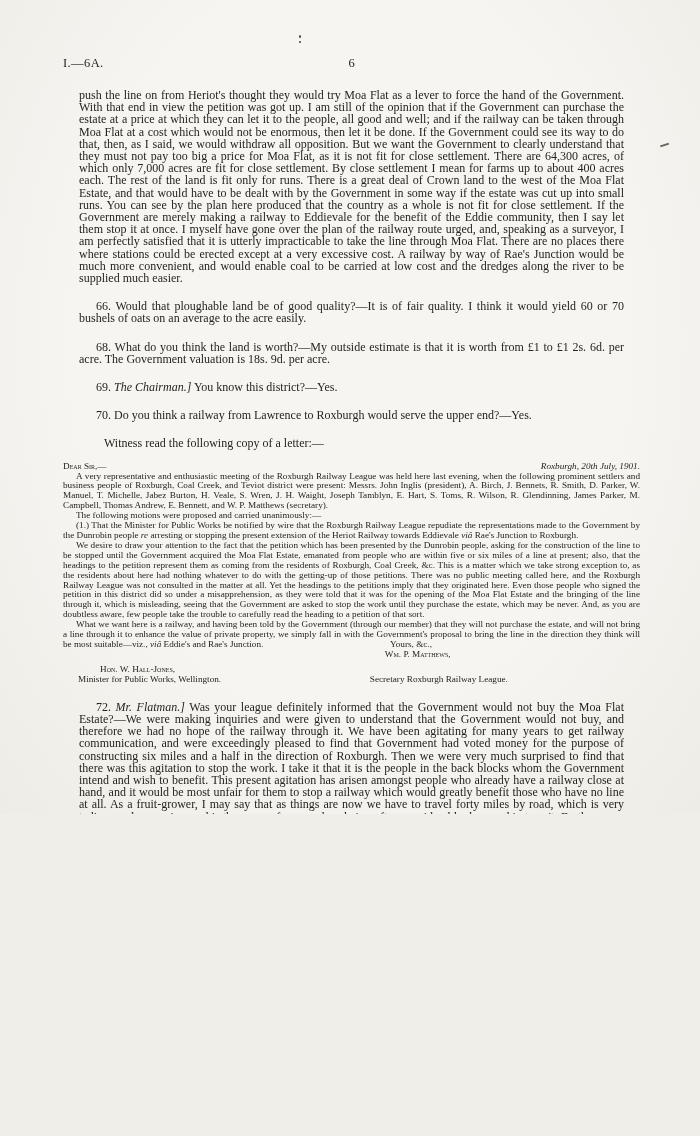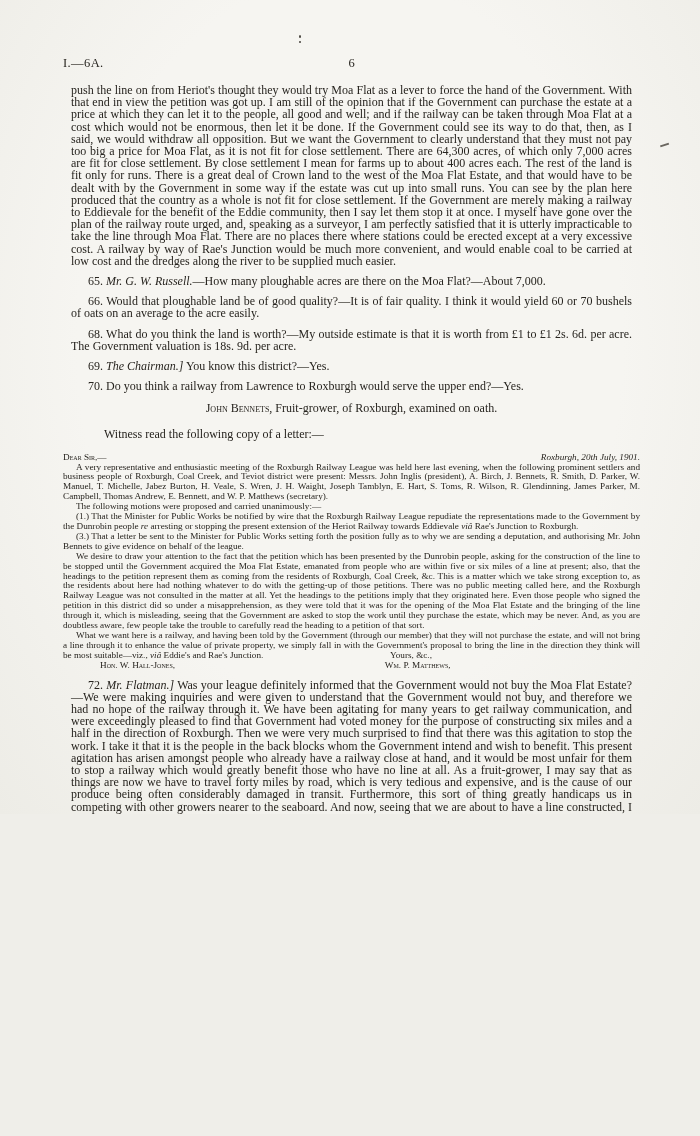--- a/index.html
+++ b/index.html
@@ -16,33 +16,33 @@
     padding: 56px 60px 0 63px;
     color: #27241f;
     background: radial-gradient(ellipse at 50% 42%, #f6f5f1 55%, #edece6 100%);
     overflow: hidden;
   }
   .header { position: relative; height: 17px; margin-bottom: 11px; font-size: 12.5px; }
   .doc-ref { position: absolute; left: 0; top: 0; letter-spacing: 0.4px; }
   .page-num { text-align: center; }
 
   .bodytext { font-size: 12px; line-height: 12.2px; text-align: justify; }
-  .bodytext p { margin: 8px; }
+  .bodytext p { margin: 16px; }
   p.q { text-indent: 17px; }
 
   .witness-heading { text-align: center; font-size: 12px; margin: 9px 0 4px; }
   .intro { font-size: 12px; line-height: 12.2px; text-indent: 29px; margin: 12px; }
 
   .letter { font-size: 9.2px; line-height: 9.9px; text-align: justify; margin-top: 3px; }
   .letter p { margin: 0; text-indent: 13px; }
   .salutation-row { display: flex; justify-content: space-between; }
   .closing { padding-left: 327px; margin-top: -9.9px; }
   .sig-row { display: flex; }
   .sig-left { flex: 0 0 53%; }
-  .sig-left.r1 { padding-left: 37px; }
+  .sig-left.r1 { padding-left: 37px; margin-top: 15px; }
   .sig-left.r2 { padding-left: 15px; }
   .sig-right.r1 { padding-left: 16px; }
   .sig-right.r2 { padding-left: 1px; }
 
   .continued { margin-top: 4px; }
 
   .it { font-style: italic; }
   .sc { font-variant: small-caps; }
 
   .speck { position: absolute; background: #46423c; border-radius: 50%; }
@@ -60,46 +60,47 @@
   <div class="speck s2"></div>
   <div class="edge-mark"></div>
 
   <div class="header">
     <span class="doc-ref">I.—6A.</span>
     <div class="page-num">6</div>
   </div>
 
   <div class="bodytext">
     <p><span>push the line on from Heriot's thought they would try Moa Flat as a lever to force the hand of the Government. With that end in view the petition was got up. I am still of the opinion that if the Government can purchase the estate at a price at which they can let it to the people, all good and well; and if the railway can be taken through Moa Flat at a cost which would not be enormous, then let it be done. If the Government could see its way to do that, then, as I said, we would withdraw all opposition. But we want the Government to clearly understand that they must not pay too big a price for Moa Flat, as it is not fit for close settlement. There are 64,300 acres, of which only 7,000 acres are fit for close settlement. By close settlement I mean for farms up to about 400 acres each. The rest of the land is fit only for runs. There is a great deal of Crown land to the west of the Moa Flat Estate, and that would have to be dealt with by the Government in some way if the estate was cut up into small runs. You can see by the plan here produced that the country as a whole is not fit for close settlement. If the Government are merely making a railway to Eddievale for the benefit of the Eddie community, then I say let them stop it at once. I myself have gone over the plan of the railway route urged, and, speaking as a surveyor, I am perfectly satisfied that it is utterly impracticable to take the line through Moa Flat. There are no places there where stations could be erected except at a very excessive cost. A railway by way of Rae's Junction would be much more convenient, and would enable coal to be carried at low cost and the dredges along the river to be supplied much easier.</span></p>
-    <p class="q"><span>65. </span><span class="it">Mr. G. W. Russell.</span><span>—How many ploughable acres are there on the Moa Flat?—About 7,000.</span></p>
     <p class="q"><span>66. Would that ploughable land be of good quality?—It is of fair quality. I think it would yield 60 or 70 bushels of oats on an average to the acre easily.</span></p>
     <p class="q"><span>68. What do you think the land is worth?—My outside estimate is that it is worth from £1 to £1 2s. 6d. per acre. The Government valuation is 18s. 9d. per acre.</span></p>
     <p class="q"><span>69. </span><span class="it">The Chairman.]</span><span> You know this district?—Yes.</span></p>
     <p class="q"><span>70. Do you think a railway from Lawrence to Roxburgh would serve the upper end?—Yes.</span></p>
   </div>
 
-  <div class="witness-heading"><span class="sc">John Bennets</span><span>, Fruit-grower, of Roxburgh, examined on oath.</span></div>
 
   <p class="intro">Witness read the following copy of a letter:—</p>
 
   <div class="letter">
     <div class="salutation-row">
       <span><span class="sc">Dear Sir</span><span>,—</span></span>
       <span class="it">Roxburgh, 20th July, 1901.</span>
     </div>
     <p><span>A very representative and enthusiastic meeting of the Roxburgh Railway League was held here last evening, when the following prominent settlers and business people of Roxburgh, Coal Creek, and Teviot district were present: Messrs. John Inglis (president), A. Birch, J. Bennets, R. Smith, D. Parker, W. Manuel, T. Michelle, Jabez Burton, H. Veale, S. Wren, J. H. Waight, Joseph Tamblyn, E. Hart, S. Toms, R. Wilson, R. Glendinning, James Parker, M. Campbell, Thomas Andrew, E. Bennett, and W. P. Matthews (secretary).</span></p>
     <p><span>The following motions were proposed and carried unanimously:—</span></p>
     <p><span>(1.) That the Minister for Public Works be notified by wire that the Roxburgh Railway League repudiate the representations made to the Government by the Dunrobin people </span><span class="it">re</span><span> arresting or stopping the present extension of the Heriot Railway towards Eddievale </span><span class="it">viâ</span><span> Rae's Junction to Roxburgh.</span></p>
-    <p><span>(3.) That a letter be sent to the Minister for Public Works setting forth the position fully as to why we are sending a deputation, and authorising Mr. John Bennets to give evidence on behalf of the league.</span></p>
     <p><span>We desire to draw your attention to the fact that the petition which has been presented by the Dunrobin people, asking for the construction of the line to be stopped until the Government acquired the Moa Flat Estate, emanated from people who are within five or six miles of a line at present; also, that the headings to the petition represent them as coming from the residents of Roxburgh, Coal Creek, &amp;c. This is a matter which we take strong exception to, as the residents about here had nothing whatever to do with the getting-up of those petitions. There was no public meeting called here, and the Roxburgh Railway League was not consulted in the matter at all. Yet the headings to the petitions imply that they originated here. Even those people who signed the petition in this district did so under a misapprehension, as they were told that it was for the opening of the Moa Flat Estate and the bringing of the line through it, which is misleading, seeing that the Government are asked to stop the work until they purchase the estate, which may be never. And, as you are doubtless aware, few people take the trouble to carefully read the heading to a petition of that sort.</span></p>
     <p><span>What we want here is a railway, and having been told by the Government (through our member) that they will not purchase the estate, and will not bring a line through it to enhance the value of private property, we simply fall in with the Government's proposal to bring the line in the direction they think will be most suitable—viz., </span><span class="it">viâ</span><span> Eddie's and Rae's Junction.</span></p>
     <div class="closing">Yours, &amp;c.,</div>
     <div class="sig-row">
       <span class="sig-left r1"><span class="sc">Hon. W. Hall-Jones</span><span>,</span></span>
       <span class="sig-right r1"><span class="sc">Wm. P. Matthews</span><span>,</span></span>
+    </div>
+    <div class="sig-row">
+      <span class="sig-left r2"><span>Minister for Public Works, Wellington.</span></span>
+      <span class="sig-right r2"><span>Secretary Roxburgh Railway League.</span></span>
     </div>
   </div>
 
   <div class="bodytext continued">
     <p class="q"><span>72. </span><span class="it">Mr. Flatman.]</span><span> Was your league definitely informed that the Government would not buy the Moa Flat Estate?—We were making inquiries and were given to understand that the Government would not buy, and therefore we had no hope of the railway through it. We have been agitating for many years to get railway communication, and were exceedingly pleased to find that Government had voted money for the purpose of constructing six miles and a half in the direction of Roxburgh. Then we were very much surprised to find that there was this agitation to stop the work. I take it that it is the people in the back blocks whom the Government intend and wish to benefit. This present agitation has arisen amongst people who already have a railway close at hand, and it would be most unfair for them to stop a railway which would greatly benefit those who have no line at all. As a fruit-grower, I may say that as things are now we have to travel forty miles by road, which is very tedious and expensive, and is the cause of our produce being often considerably damaged in transit. Furthermore, this sort of thing greatly handicaps us in competing with other growers nearer to the seaboard. And now, seeing that we are about to have a line constructed, I for one would exceedingly regret to see the work of construction stopped in the manner now attempted. I know the Moa Flat Estate well, having been all over it. We have no</span></p>
   </div>
 
 </div>
 
 </body></html>

